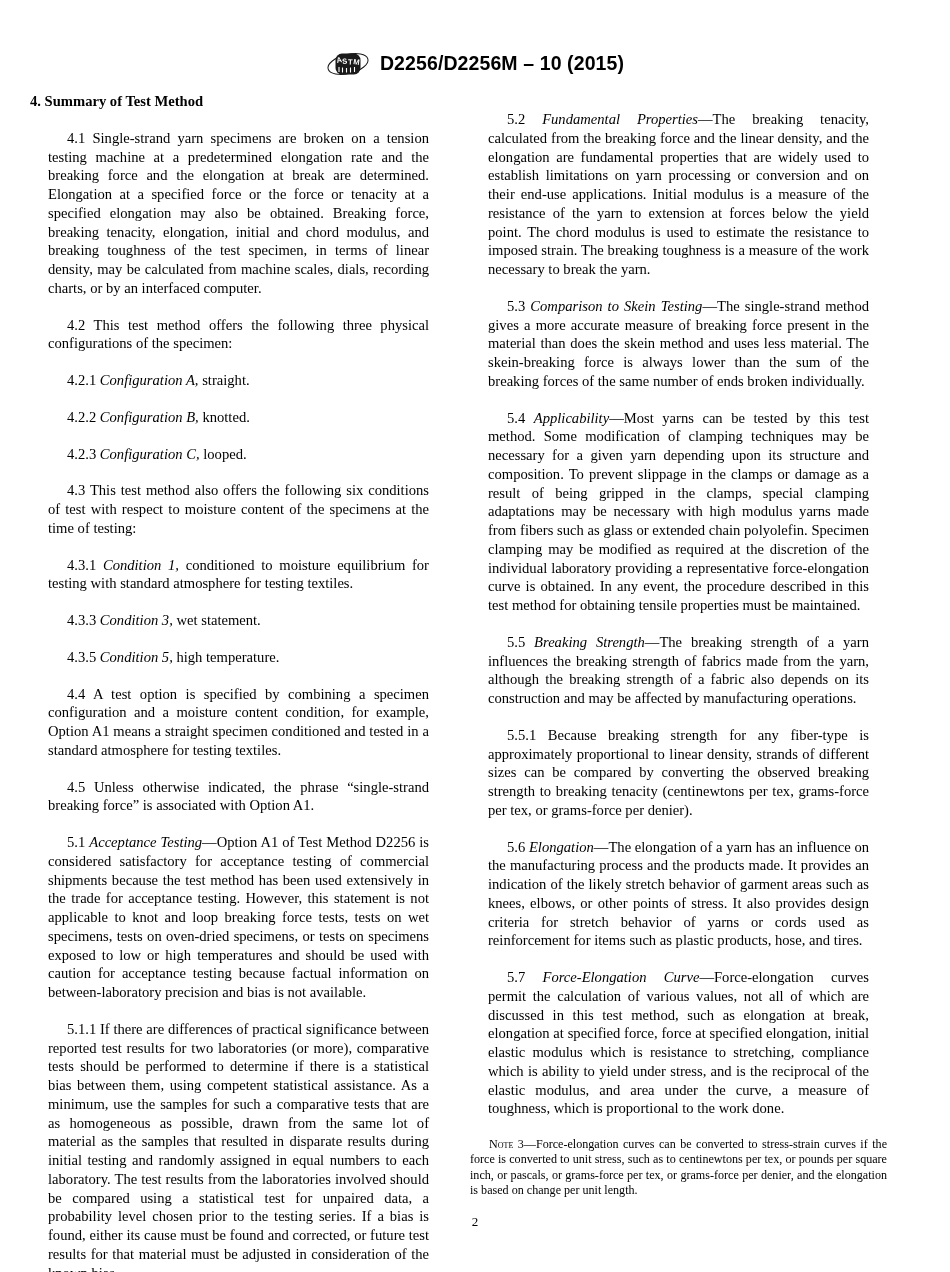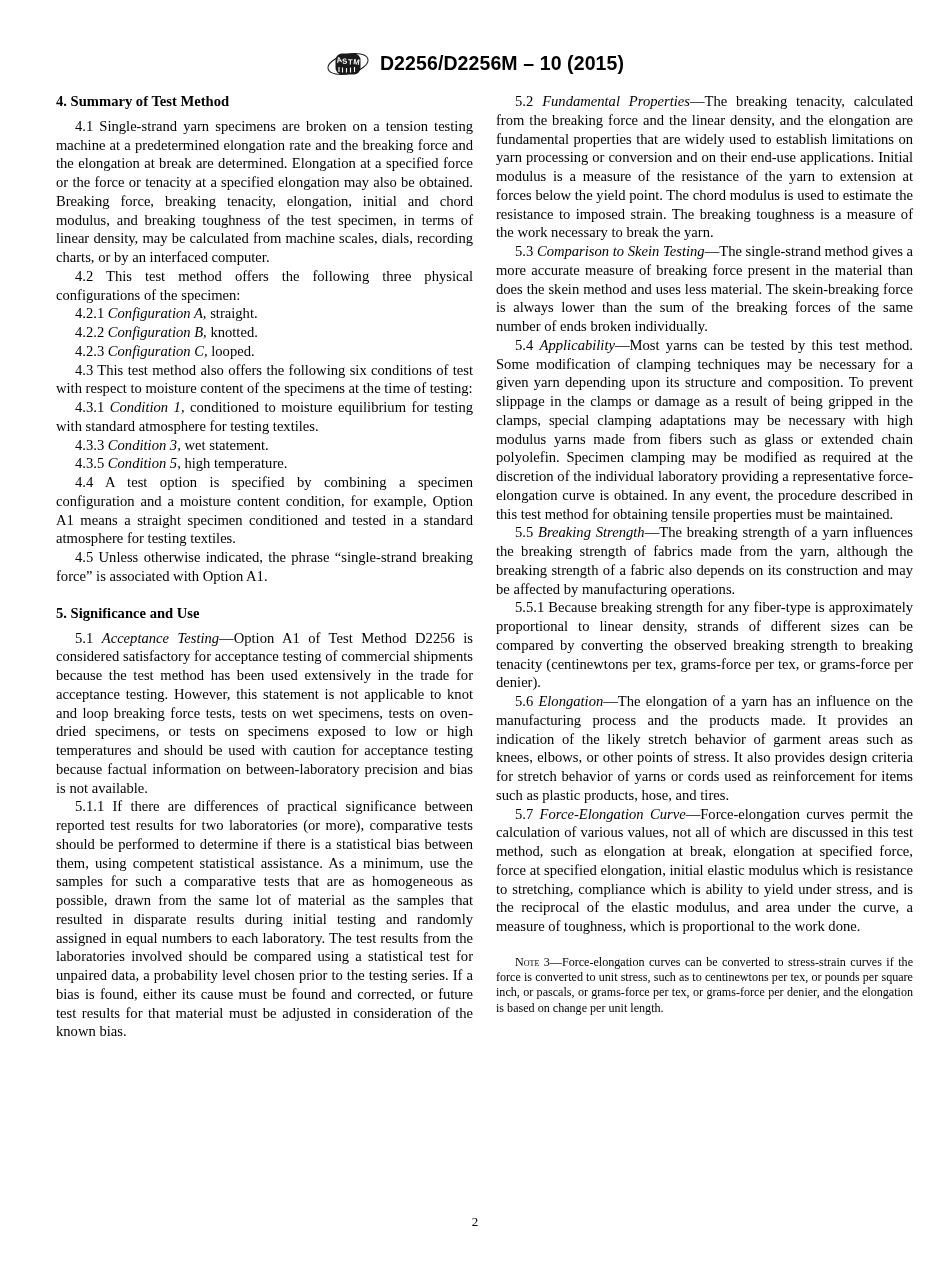--- a/index.html
+++ b/index.html
@@ -46,21 +46,21 @@
     font-size: 19.5px;
     letter-spacing: 0.1px;
     white-space: nowrap;
     line-height: 1;
   }
 
   
   .columns {
     position: absolute;
     top: 92px;
-    left: 56px;
+    left: 30px;
     width: 858px;
     height: 1105px;
     display: flex;
     gap: 23px;
   }
   .col {
     width: 417px;
     flex: none;
   }
 
@@ -71,21 +71,21 @@
     line-height: 1.30;
     margin: 0 0 6px 0;
     text-align: left;
   }
   .sec-head.spaced-top {
     margin-top: 18px;
   }
   p.body {
     font-size: 14.6px;
     line-height: 1.285;
-    margin: 0;
+    margin: 18px;
     text-align: justify;
     text-justify: inter-word;
     text-indent: 19px;
     hyphens: none;
   }
   p.body + p.body {
     margin-top: 0;
     font-family: Liberation Serif, serif;
   }
   p.gap {
@@ -175,21 +175,20 @@
       <p class="body sub tight"><span>4.3.3 </span><span class="it">Condition 3,</span><span> wet statement.</span></p>
 
 
       <p class="body sub tight"><span>4.3.5 </span><span class="it">Condition 5,</span><span> high temperature.</span></p>
 
 
       <p class="body gap">4.4  A test option is specified by combining a specimen configuration and a moisture content condition, for example, Option A1 means a straight specimen conditioned and tested in a standard atmosphere for testing textiles.</p>
 
       <p class="body gap">4.5  Unless otherwise indicated, the phrase “single-strand breaking force” is associated with Option A1.</p>
 
-      <h2 class="sec-head spaced-top">5.  Significance and Use</h2>
 
       <p class="body"><span>5.1 </span><span class="it">Acceptance Testing</span><span>—Option A1 of Test Method D2256 is considered satisfactory for acceptance testing of commercial shipments because the test method has been used extensively in the trade for acceptance testing. However, this statement is not applicable to knot and loop breaking force tests, tests on wet specimens, tests on oven-dried specimens, or tests on specimens exposed to low or high temperatures and should be used with caution for acceptance testing because factual information on between-laboratory precision and bias is not available.</span></p>
 
       <p class="body gap">5.1.1  If there are differences of practical significance between reported test results for two laboratories (or more), comparative tests should be performed to determine if there is a statistical bias between them, using competent statistical assistance. As a minimum, use the samples for such a comparative tests that are as homogeneous as possible, drawn from the same lot of material as the samples that resulted in disparate results during initial testing and randomly assigned in equal numbers to each laboratory. The test results from the laboratories involved should be compared using a statistical test for unpaired data, a probability level chosen prior to the testing series. If a bias is found, either its cause must be found and corrected, or future test results for that material must be adjusted in consideration of the known bias.</p>
 
     </div>
 
     <div class="col">
 
       <p class="body"><span>5.2 </span><span class="it">Fundamental Properties</span><span>—The breaking tenacity, calculated from the breaking force and the linear density, and the elongation are fundamental properties that are widely used to establish limitations on yarn processing or conversion and on their end-use applications. Initial modulus is a measure of the resistance of the yarn to extension at forces below the yield point. The chord modulus is used to estimate the resistance to imposed strain. The breaking toughness is a measure of the work necessary to break the yarn.</span></p>

